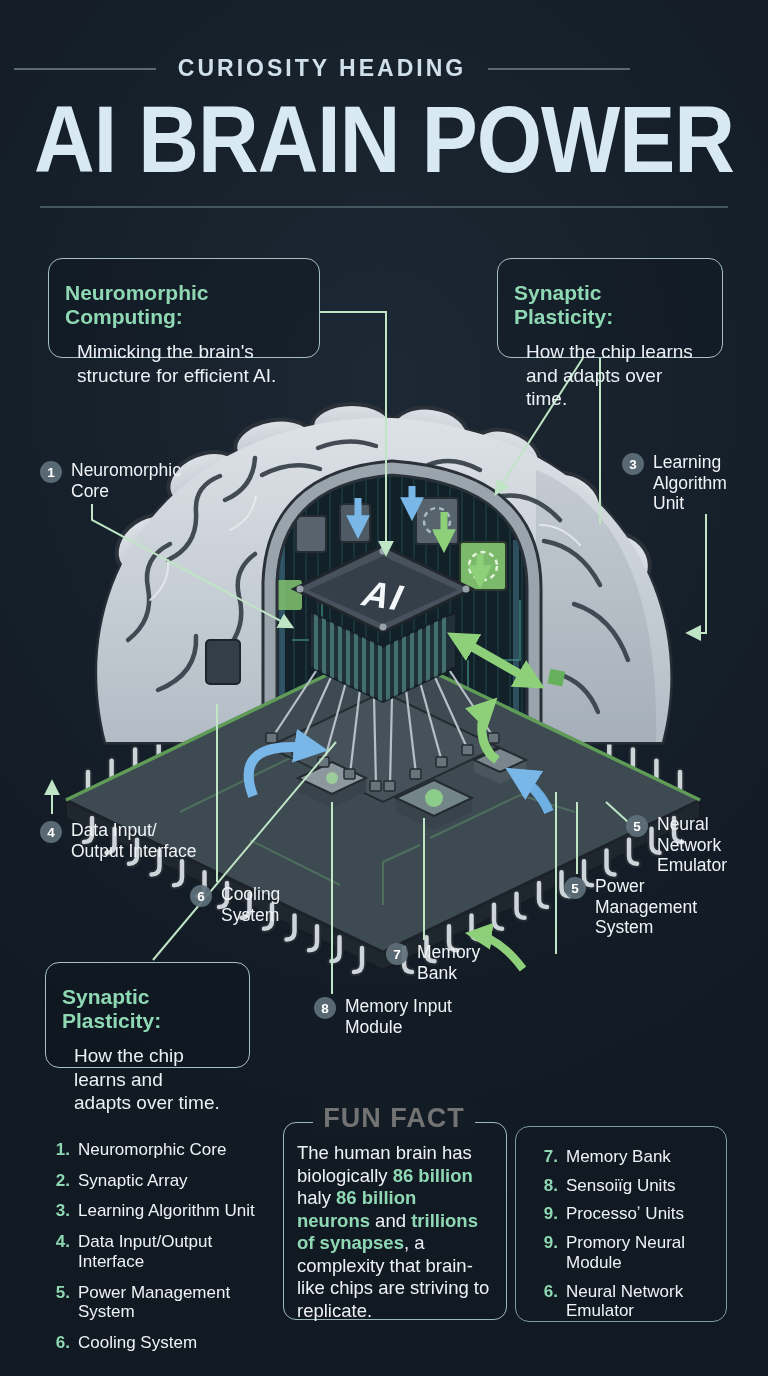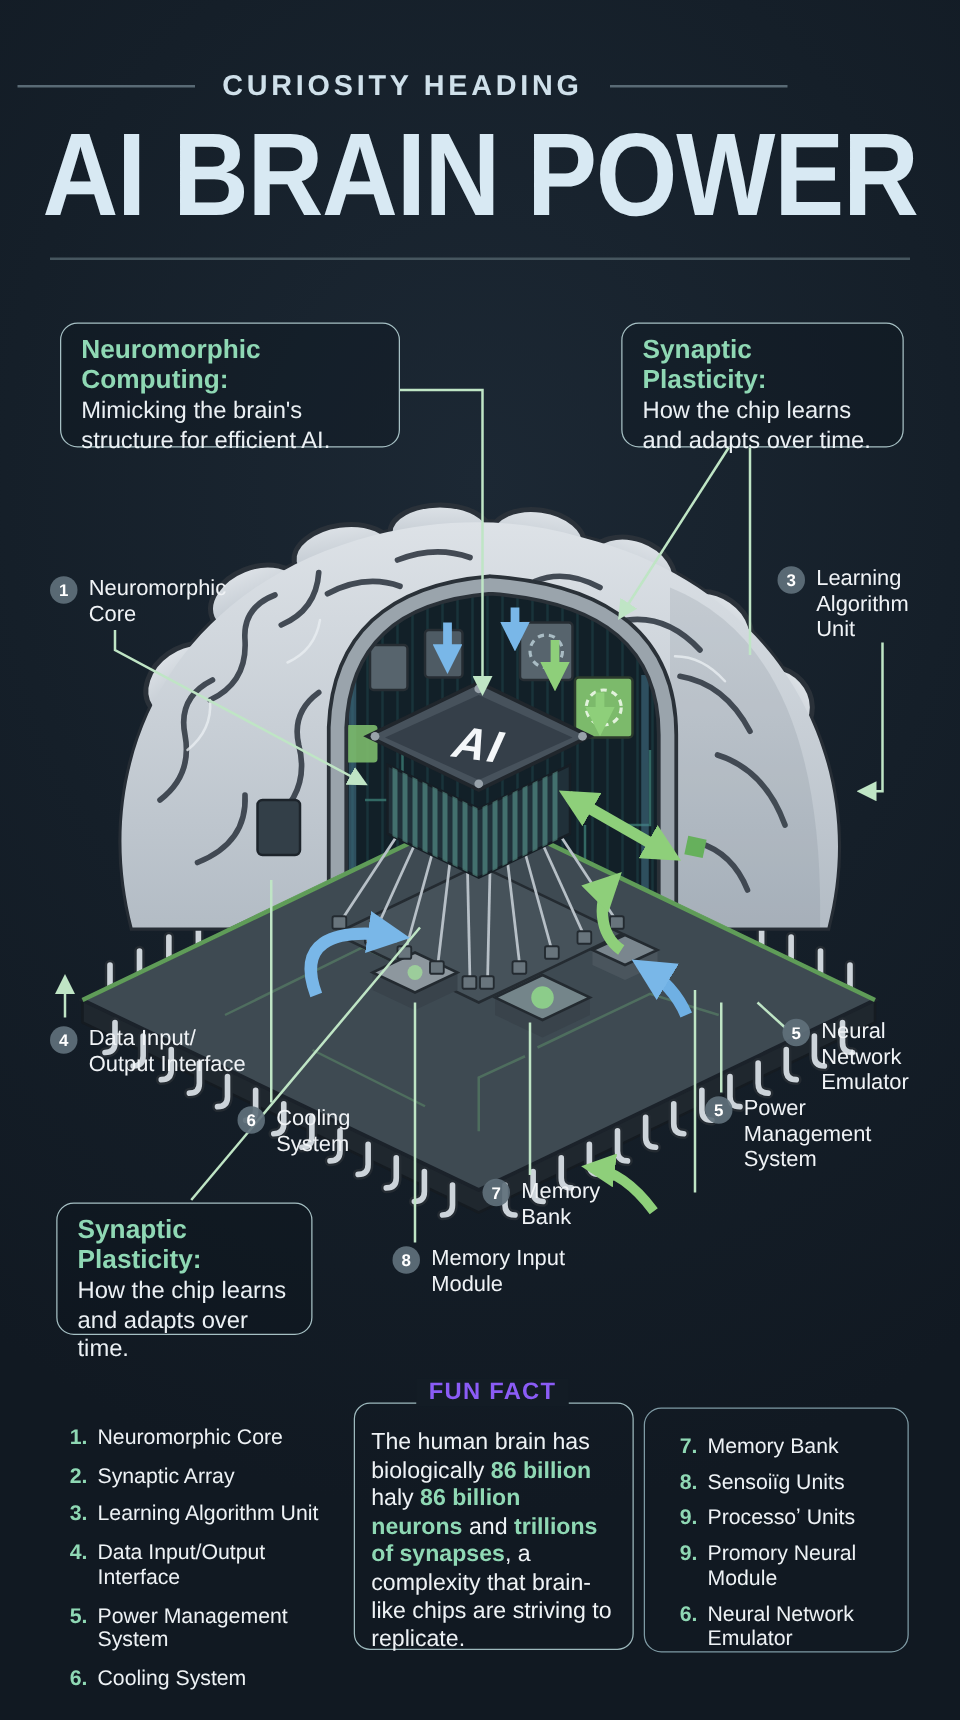--- a/index.html
+++ b/index.html
@@ -12,41 +12,41 @@
   
   .kicker{top:55px;left:0;width:644px;display:flex;align-items:center;justify-content:center;gap:22px;}
   .kicker .kline{width:142px;height:2px;background:#596a75;}
   .kicker .ktext{font-size:23px;font-weight:600;letter-spacing:3px;color:#cfe0ea;white-space:nowrap;}
   .maintitle{top:86px;left:0;width:768px;text-align:center;font-size:84px;font-weight:700;
     letter-spacing:-1px;color:#d8e9f3;transform:scaleY(1.12);transform-origin:center top;white-space:nowrap;}
   .divider{top:206px;left:40px;width:688px;height:2px;background:#46565f;}
 
   
   .callout{border:1.6px solid #a6c0c4;border-radius:14px;background:rgba(8,16,22,.25);
-    padding:9px 16px;box-sizing:border-box;}
+    padding:22px 16px;box-sizing:border-box;}
   .callout .ct{color:#8fd8b4;font-weight:700;font-size:21px;margin:0 0 2px;line-height:1.12;}
-  .callout .cb{color:#ebf0f4;font-size:19px;line-height:1.24;margin:0;}
+  .callout .cb{color:#ebf0f4;font-size:19px;line-height:1.24;margin:12px;}
   .callout.small .cb{font-size:17.5px;}
   #boxA{left:48px;top:258px;width:272px;height:100px;}
   #boxB{left:497px;top:258px;width:226px;height:100px;}
   #boxSyn{left:45px;top:962px;width:205px;height:106px;}
   #boxSpk{left:515px;top:956px;width:211px;height:118px;}
 
   
   .dlabel{display:flex;gap:9px;align-items:flex-start;}
   .numc{width:22px;height:22px;border-radius:50%;background:rgba(95,112,123,.92);color:#fff;
     font-size:13.5px;font-weight:700;display:flex;align-items:center;justify-content:center;
     flex:0 0 22px;margin-top:1px;}
   .ltext{font-size:17.5px;line-height:1.18;color:#f0f3f6;}
 
   
   .funfact-box{left:283px;top:1122px;width:222px;height:196px;border:1.6px solid #9db9bd;border-radius:13px;}
   .funfact-title{left:283px;top:1103px;width:222px;text-align:center;}
-  .funfact-title span{display:inline-block;background:#131c25;padding:0 10px;color:#8b5cf6;
-    font-size:19px;font-weight:700;letter-spacing:1px;}
+  .funfact-title span{display:inline-block;background:#131c25;padding:0 10px;color:#737373;
+    font-size:27px;font-weight:700;letter-spacing:1px;}
   .funfact-body{left:297px;top:1142px;width:196px;font-size:18.5px;line-height:1.22;color:#eef2f5;}
   .funfact-body .hl{color:#8fd8b4;font-weight:700;}
 
   
   .legend{font-size:17px;line-height:1.16;}
   .legend .li{display:flex;gap:8px;margin-bottom:11px;}
   .legend .n{color:#8fd8b4;font-weight:700;flex:0 0 auto;text-align:right;}
   #legendLeft{left:50px;top:1140px;width:222px;}
   #legendLeft .n{min-width:20px;}
   #legendRight{left:515px;top:1126px;width:212px;height:196px;border:1.6px solid #7f9ba5;

